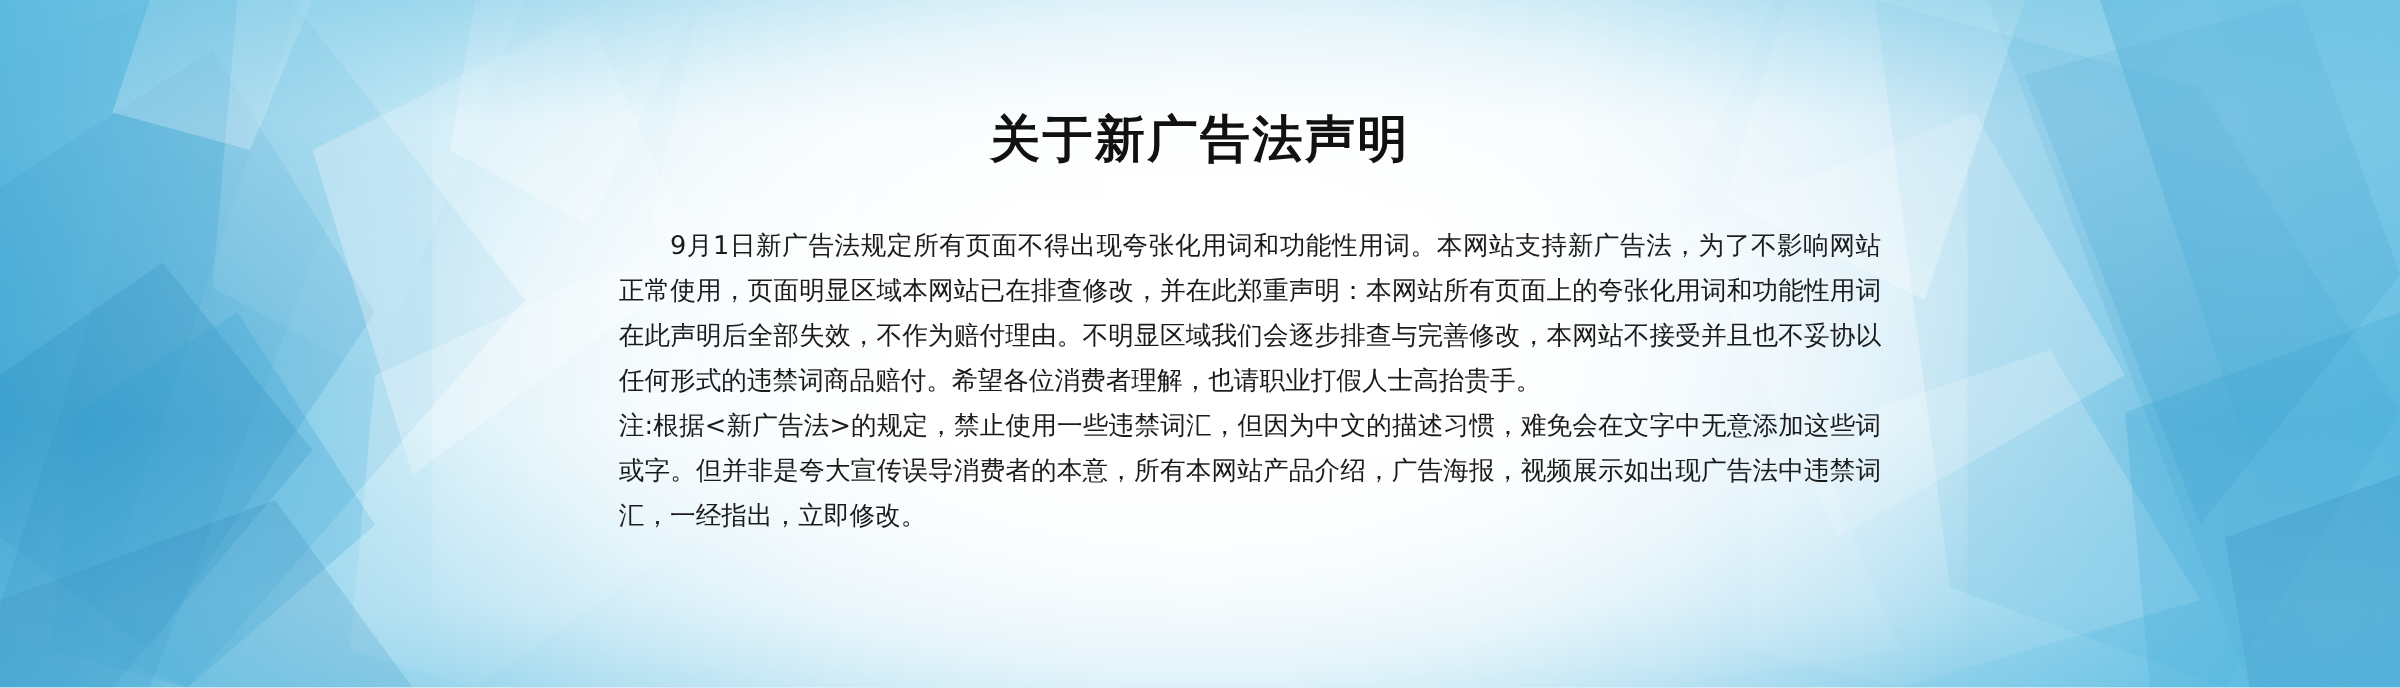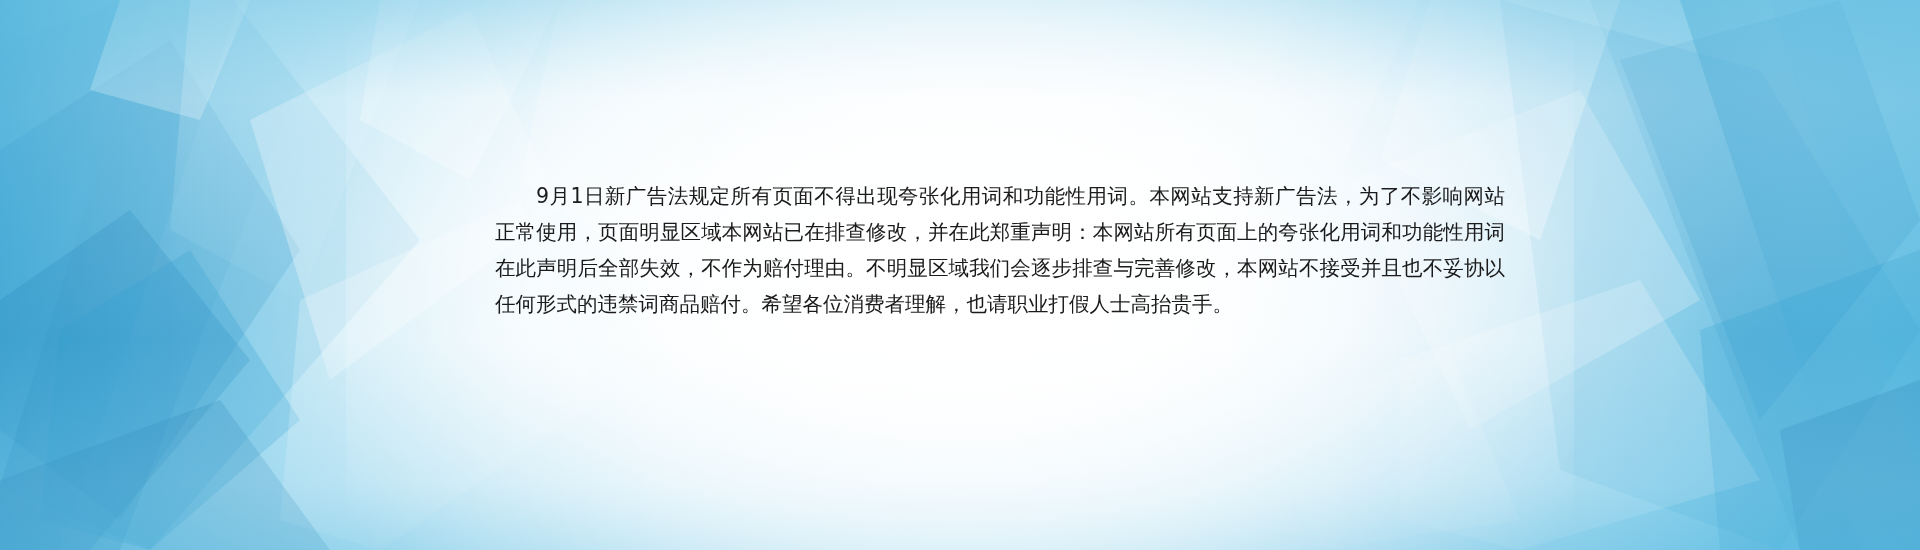--- a/index.html
+++ b/index.html
@@ -166,19 +166,21 @@
     <polygon points="560,0 760,0 640,260 520,180" fill="#ffffff" opacity="0.30"></polygon>
     <polygon points="1100,0 1300,0 1220,230 1060,150" fill="#ffffff" opacity="0.26"></polygon>
     <polygon points="620,380 820,300 900,520 660,550" fill="#ffffff" opacity="0.16"></polygon>
     <polygon points="1020,400 1240,330 1300,530 1060,550" fill="#ffffff" opacity="0.14"></polygon>
   </svg>
 
   <div class="bg-vert"></div>
   <div class="center-glow"></div>
 
   <div class="content">
+    <div class="title">关于新广告法声明</div>
 
     <div class="body-block">
       <p class="para first">9月1日新广告法规定所有页面不得出现夸张化用词和功能性用词。本网站支持新广告法，为了不影响网站正常使用，页面明显区域本网站已在排查修改，并在此郑重声明：本网站所有页面上的夸张化用词和功能性用词在此声明后全部失效，不作为赔付理由。不明显区域我们会逐步排查与完善修改，本网站不接受并且也不妥协以任何形式的违禁词商品赔付。希望各位消费者理解，也请职业打假人士高抬贵手。</p>
+      <p class="para">注:根据&lt;新广告法&gt;的规定，禁止使用一些违禁词汇，但因为中文的描述习惯，难免会在文字中无意添加这些词或字。但并非是夸大宣传误导消费者的本意，所有本网站产品介绍，广告海报，视频展示如出现广告法中违禁词汇，一经指出，立即修改。</p>
     </div>
   </div>
 
 </div>
 
 </body></html>

